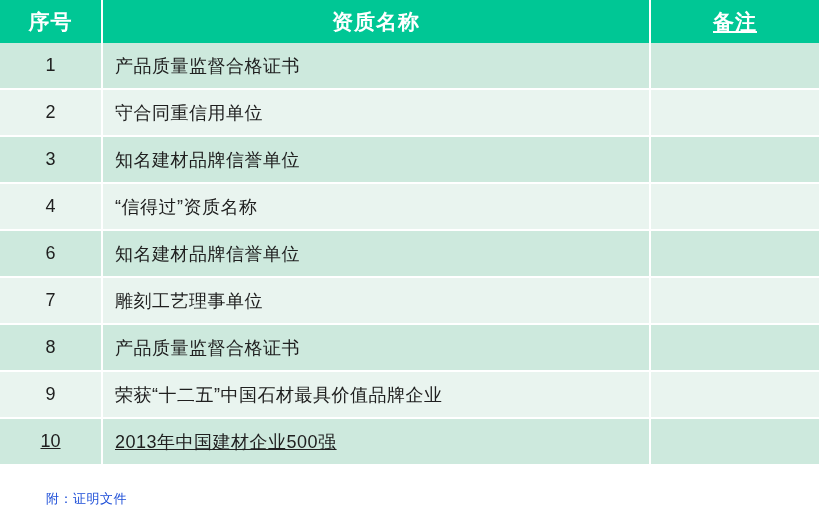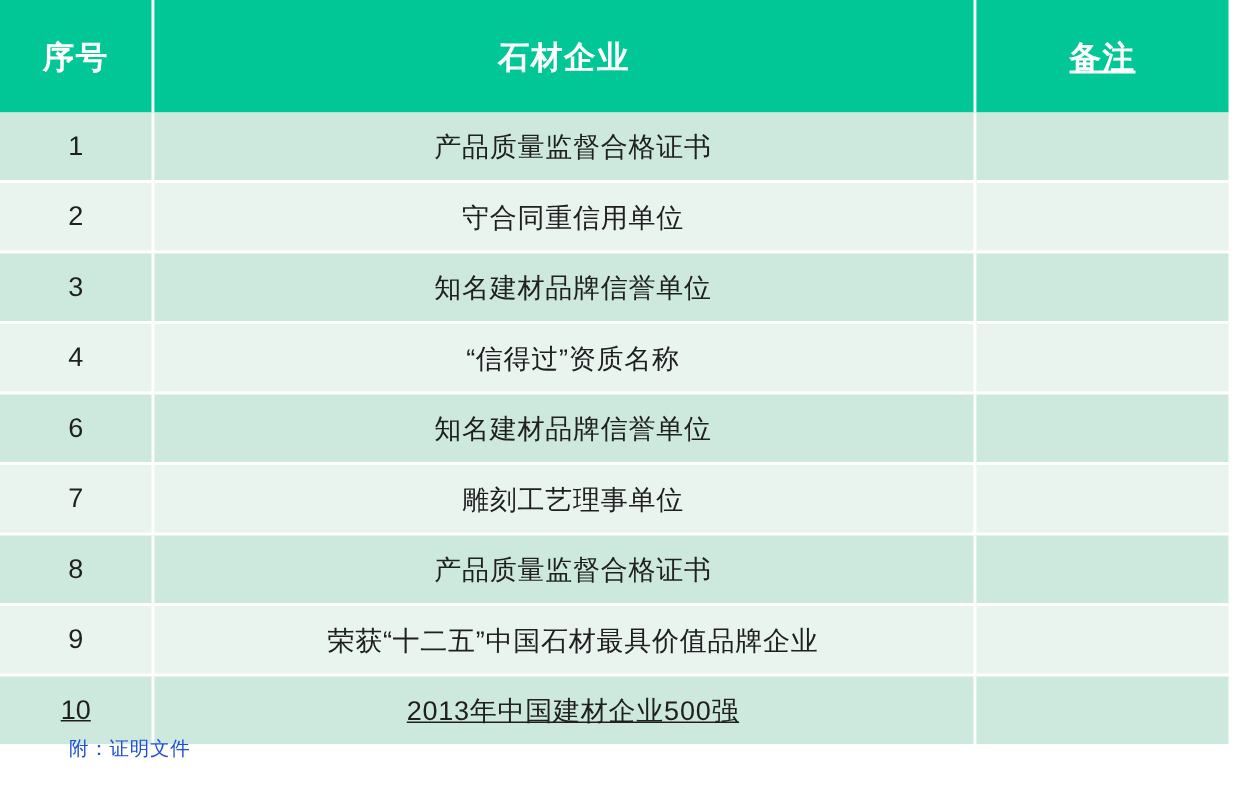--- a/index.html
+++ b/index.html
@@ -39,21 +39,21 @@
 
   
   .qual-table thead th {
     height: 43px;
     background: #00c795;
     color: #ffffff;
     font-size: 21px;
     font-weight: bold;
     text-align: center;
     vertical-align: middle;
-    padding: 16px;
+    padding: 0;
     border-right: 2px solid #ffffff;
     letter-spacing: 1px;
   }
   .qual-table thead th:last-child {
     border-right: none;
     text-decoration: underline;
   }
 
   
   .qual-table tbody td {
@@ -74,21 +74,21 @@
   }
 
   .qual-table tbody tr.row-dark td { background: #cde9dd; }
   .qual-table tbody tr.row-light td { background: #e9f4ef; }
 
   .cell-no {
     text-align: center;
     font-size: 17px;
   }
   .cell-name {
-    text-align: center;
+    text-align: left;
     padding-left: 12px !important;
     letter-spacing: 0.5px;
   }
   .cell-remark {
     text-align: center;
   }
 
   
   .note {
     position: absolute;
@@ -107,21 +107,21 @@
 
   <table class="qual-table">
     <colgroup>
       <col class="c-no">
       <col class="c-name">
       <col class="c-remark">
     </colgroup>
     <thead>
       <tr>
         <th>序号</th>
-        <th>石材企业</th>
+        <th>资质名称</th>
         <th>备注</th>
       </tr>
     </thead>
     <tbody>
 
       <tr class="row-dark">
         <td class="cell-no">1</td>
         <td class="cell-name">产品质量监督合格证书</td>
         <td class="cell-remark"></td>
       </tr>

